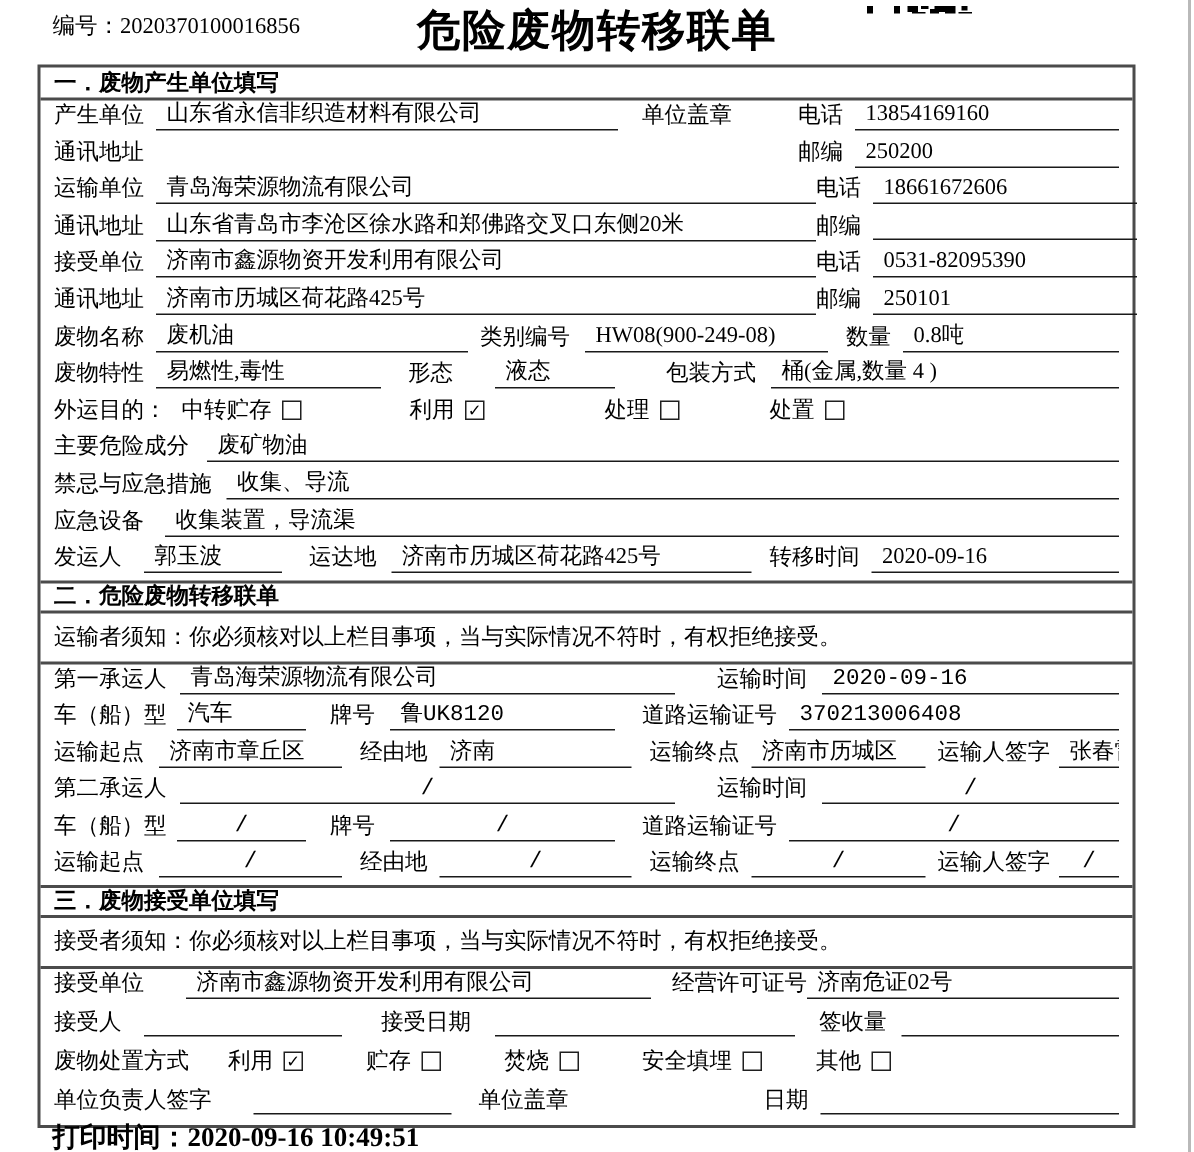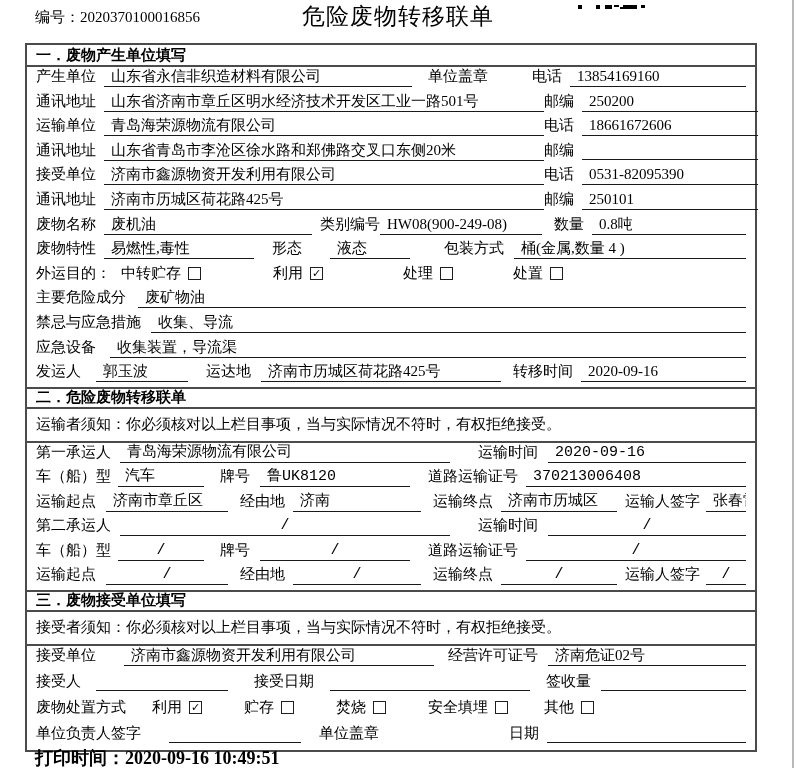--- a/index.html
+++ b/index.html
@@ -3,21 +3,21 @@
 <meta charset="utf-8">
 <style>
   * { margin:0; padding:0; box-sizing:border-box; }
   html,body { width:796px; height:768px; background:#ffffff; overflow:hidden;
     font-family:"Liberation Serif","DejaVu Serif",serif; color:#000; }
   .page { position:relative; width:796px; height:768px; background:#fff; }
   .page-edge { position:absolute; top:0; left:792px; width:2px; height:768px; background:#b9b9b9; }
 
   .serial { position:absolute; left:35px; top:8px; font-size:15px; white-space:nowrap; }
   .doc-title { position:absolute; left:0; top:1px; width:100%; text-align:center;
-    font-size:23px; font-weight:normal; letter-spacing:1px; }
+    font-size:29px; font-weight:bold; letter-spacing:1px; }
   .qr-frag { position:absolute; left:578px; top:0; width:70px; height:9px; overflow:hidden; }
 
   .form-table { position:absolute; left:25px; top:43px; width:732px; border:2px solid #4b4b4b; background:#fff; }
   .sec-header { display:flex; align-items:center; height:22px; padding:0 9px;
     font-size:15px; font-weight:bold; border-bottom:2px solid #4b4b4b; }
   .sec-header.bt { border-top:2px solid #4b4b4b; }
   .notice-row { display:flex; align-items:center; height:29px; padding:16px 9px;
     font-size:15px; border-bottom:2px solid #4b4b4b; white-space:nowrap; }
 
   .frow { display:flex; align-items:flex-start; padding:0 9px; font-size:15px; }
@@ -73,21 +73,20 @@
       <div class="frow">
         <span class="lbl" style="width:62px">产生单位</span>
         <span class="val" style="width:308px;margin-left:6px">山东省永信非织造材料有限公司</span>
         <span class="lbl" style="margin-left:16px">单位盖章</span>
         <span class="lbl" style="width:32px;margin-left:auto">电话</span>
         <span class="val" style="width:176px;margin-left:6px">13854169160</span>
       </div>
 
       <div class="frow">
         <span class="lbl" style="width:62px">通讯地址</span>
-        <span class="val" style="width:440px;margin-left:6px">山东省济南市章丘区明水经济技术开发区工业一路501号</span>
         <span class="lbl" style="width:32px;margin-left:auto">邮编</span>
         <span class="val" style="width:176px;margin-left:6px">250200</span>
       </div>
 
       <div class="frow">
         <span class="lbl" style="width:62px">运输单位</span>
         <span class="val" style="width:440px;margin-left:6px">青岛海荣源物流有限公司</span>
         <span class="lbl" style="width:32px;margin-left:auto">电话</span>
         <span class="val" style="width:176px;margin-left:6px">18661672606</span>
       </div>
@@ -110,21 +109,21 @@
         <span class="lbl" style="width:62px">通讯地址</span>
         <span class="val" style="width:440px;margin-left:6px">济南市历城区荷花路425号</span>
         <span class="lbl" style="width:32px;margin-left:auto">邮编</span>
         <span class="val" style="width:176px;margin-left:6px">250101</span>
       </div>
 
       <div class="frow">
         <span class="lbl" style="width:62px">废物名称</span>
         <span class="val" style="width:208px;margin-left:6px">废机油</span>
         <span class="lbl" style="margin-left:8px">类别编号</span>
-        <span class="val" style="width:162px;">HW08(900-249-08)</span>
+        <span class="val" style="width:162px;margin-left:10px">HW08(900-249-08)</span>
         <span class="lbl" style="margin-left:12px">数量</span>
         <span class="val fill" style="margin-left:8px">0.8吨</span>
       </div>
 
       <div class="frow">
         <span class="lbl" style="width:62px">废物特性</span>
         <span class="val" style="width:150px;margin-left:6px">易燃性,毒性</span>
         <span class="lbl" style="margin-left:18px">形态</span>
         <span class="val" style="width:80px;margin-left:28px">液态</span>
         <span class="lbl" style="margin-left:34px">包装方式</span>
@@ -236,21 +235,21 @@
     </div>
 
     <div class="s3">
       <div class="sec-header bt">三．废物接受单位填写</div>
       <div class="notice-row">接受者须知：你必须核对以上栏目事项，当与实际情况不符时，有权拒绝接受。</div>
 
       <div class="frow">
         <span class="lbl" style="width:62px">接受单位</span>
         <span class="val" style="width:310px;margin-left:26px">济南市鑫源物资开发利用有限公司</span>
         <span class="lbl" style="margin-left:14px">经营许可证号</span>
-        <span class="val fill" style="margin-left:10px">济南危证02号</span>
+        <span class="val fill" style="">济南危证02号</span>
       </div>
 
       <div class="frow">
         <span class="lbl" style="width:48px">接受人</span>
         <span class="val" style="width:132px;margin-left:12px"></span>
         <span class="lbl" style="margin-left:26px">接受日期</span>
         <span class="val" style="width:200px;margin-left:16px"></span>
         <span class="lbl" style="margin-left:16px">签收量</span>
         <span class="val fill" style="margin-left:10px"></span>
       </div>

